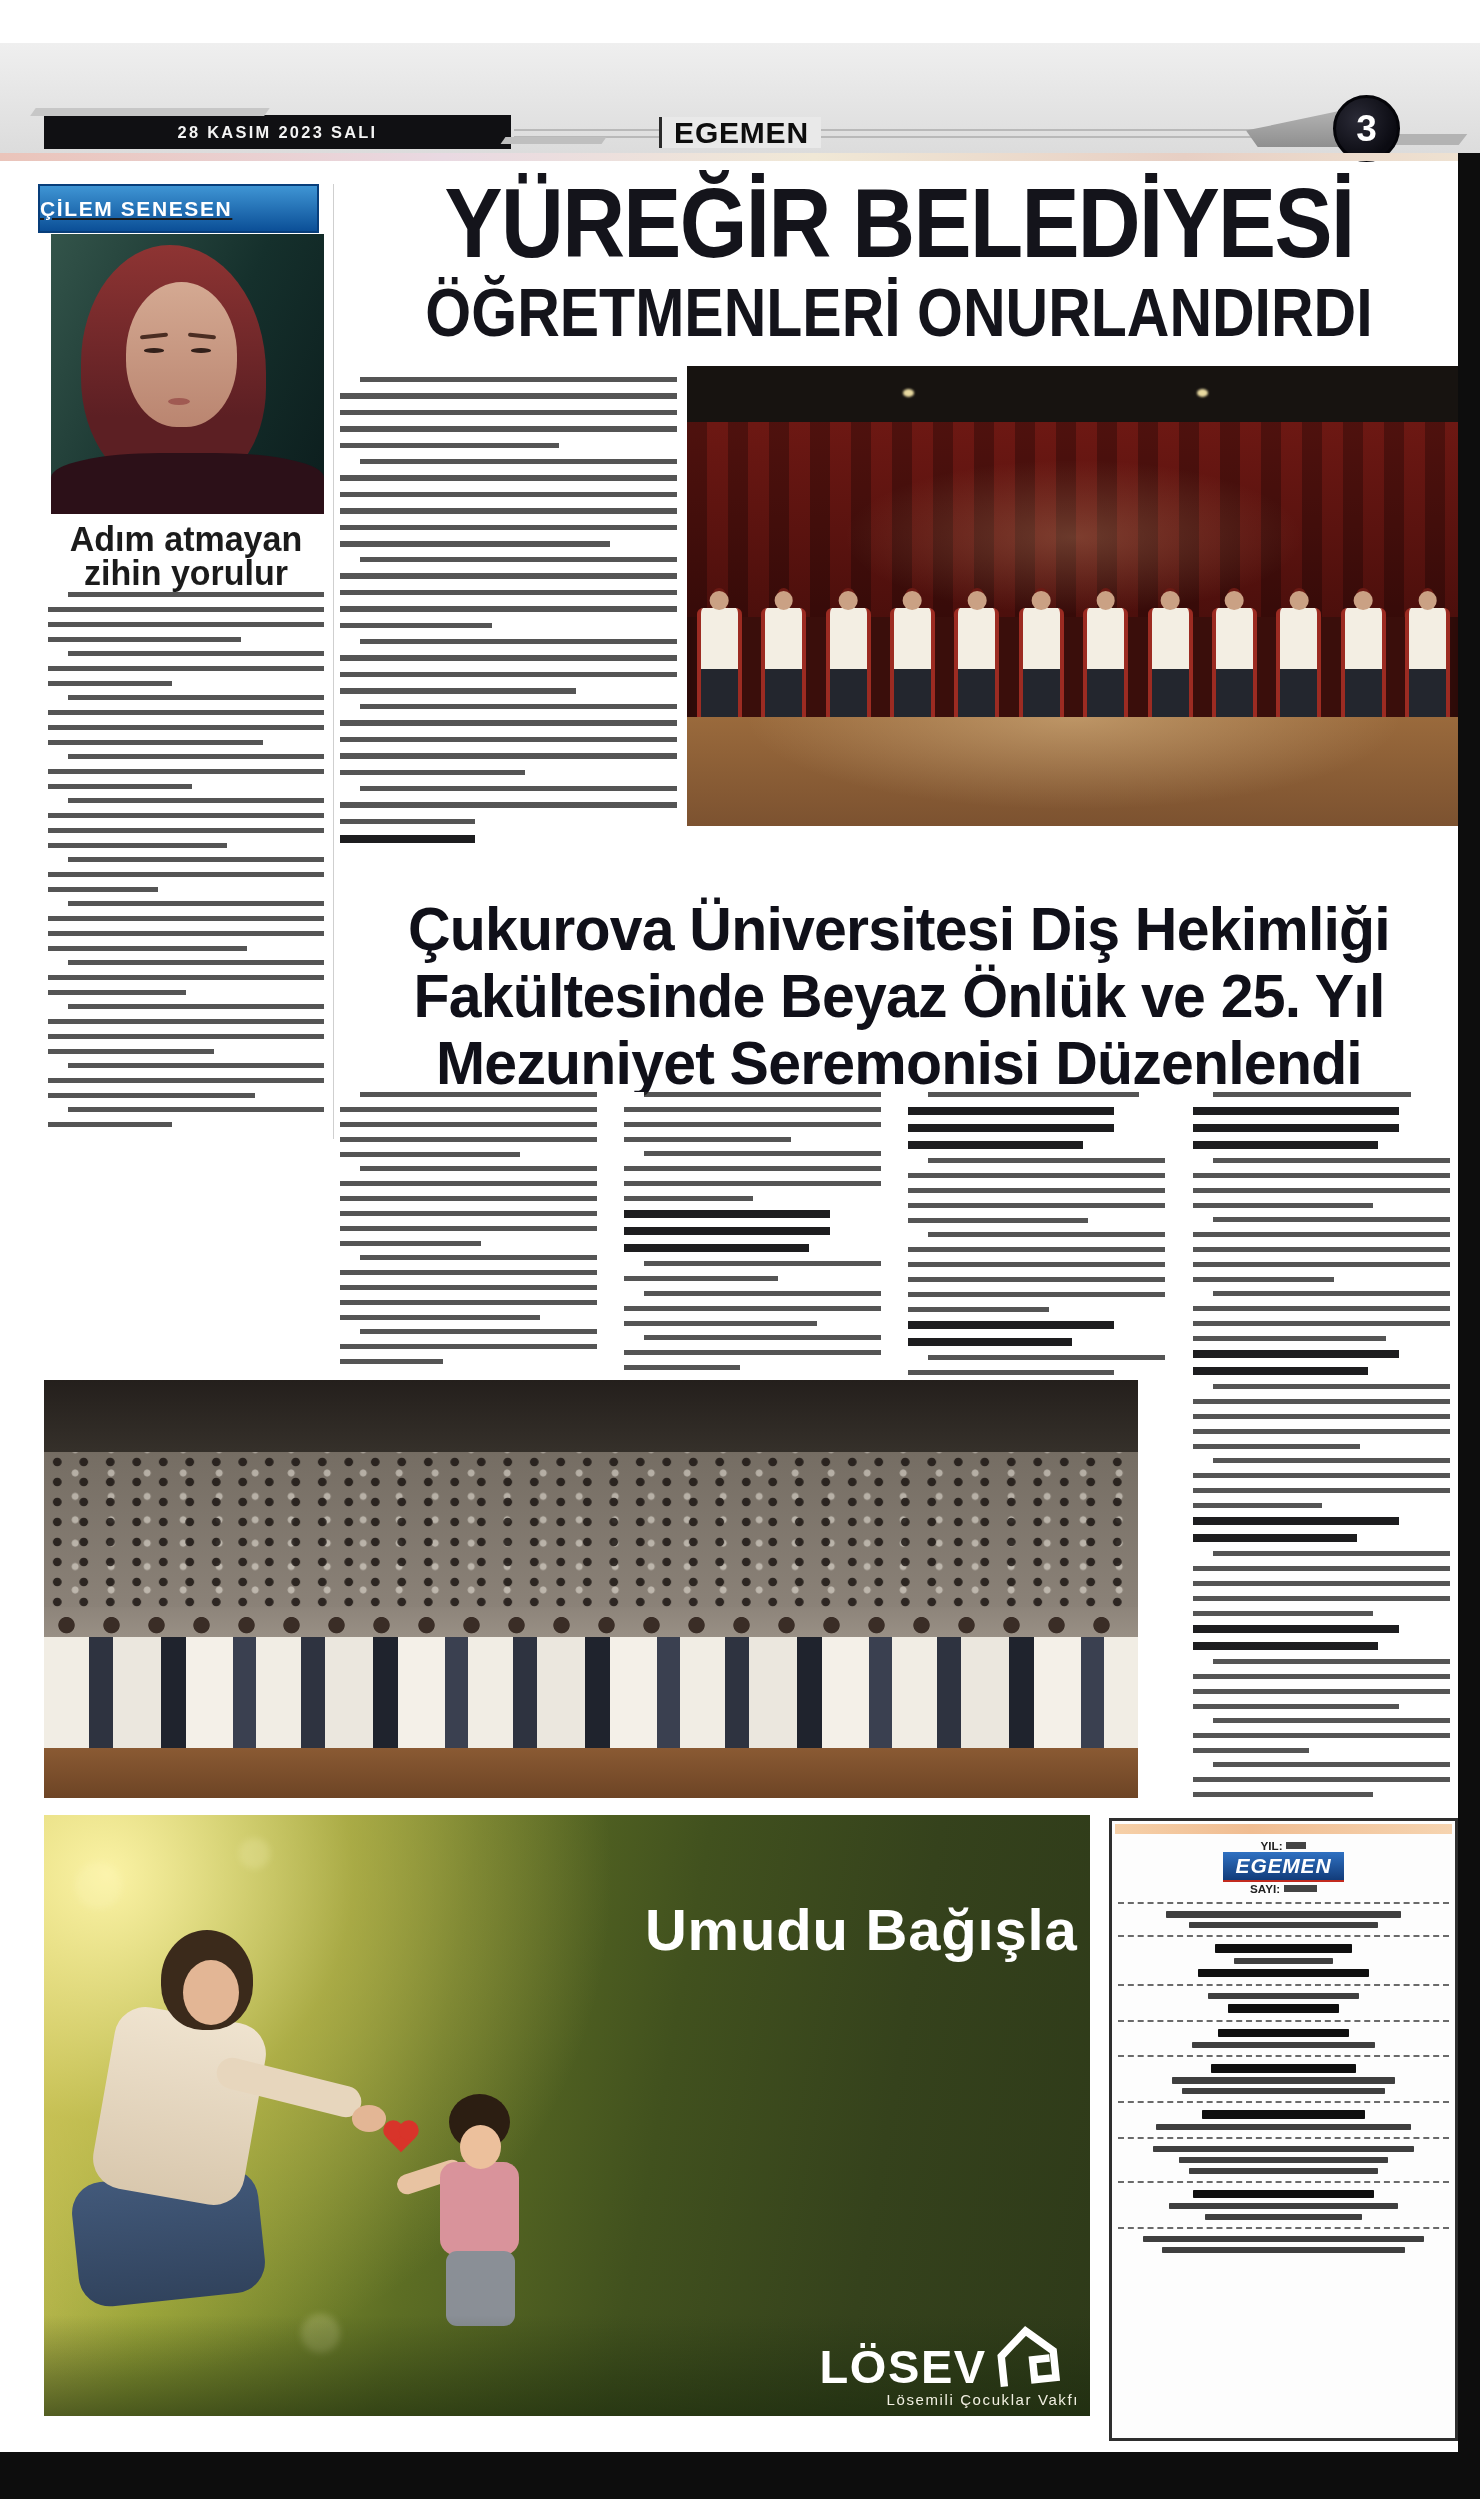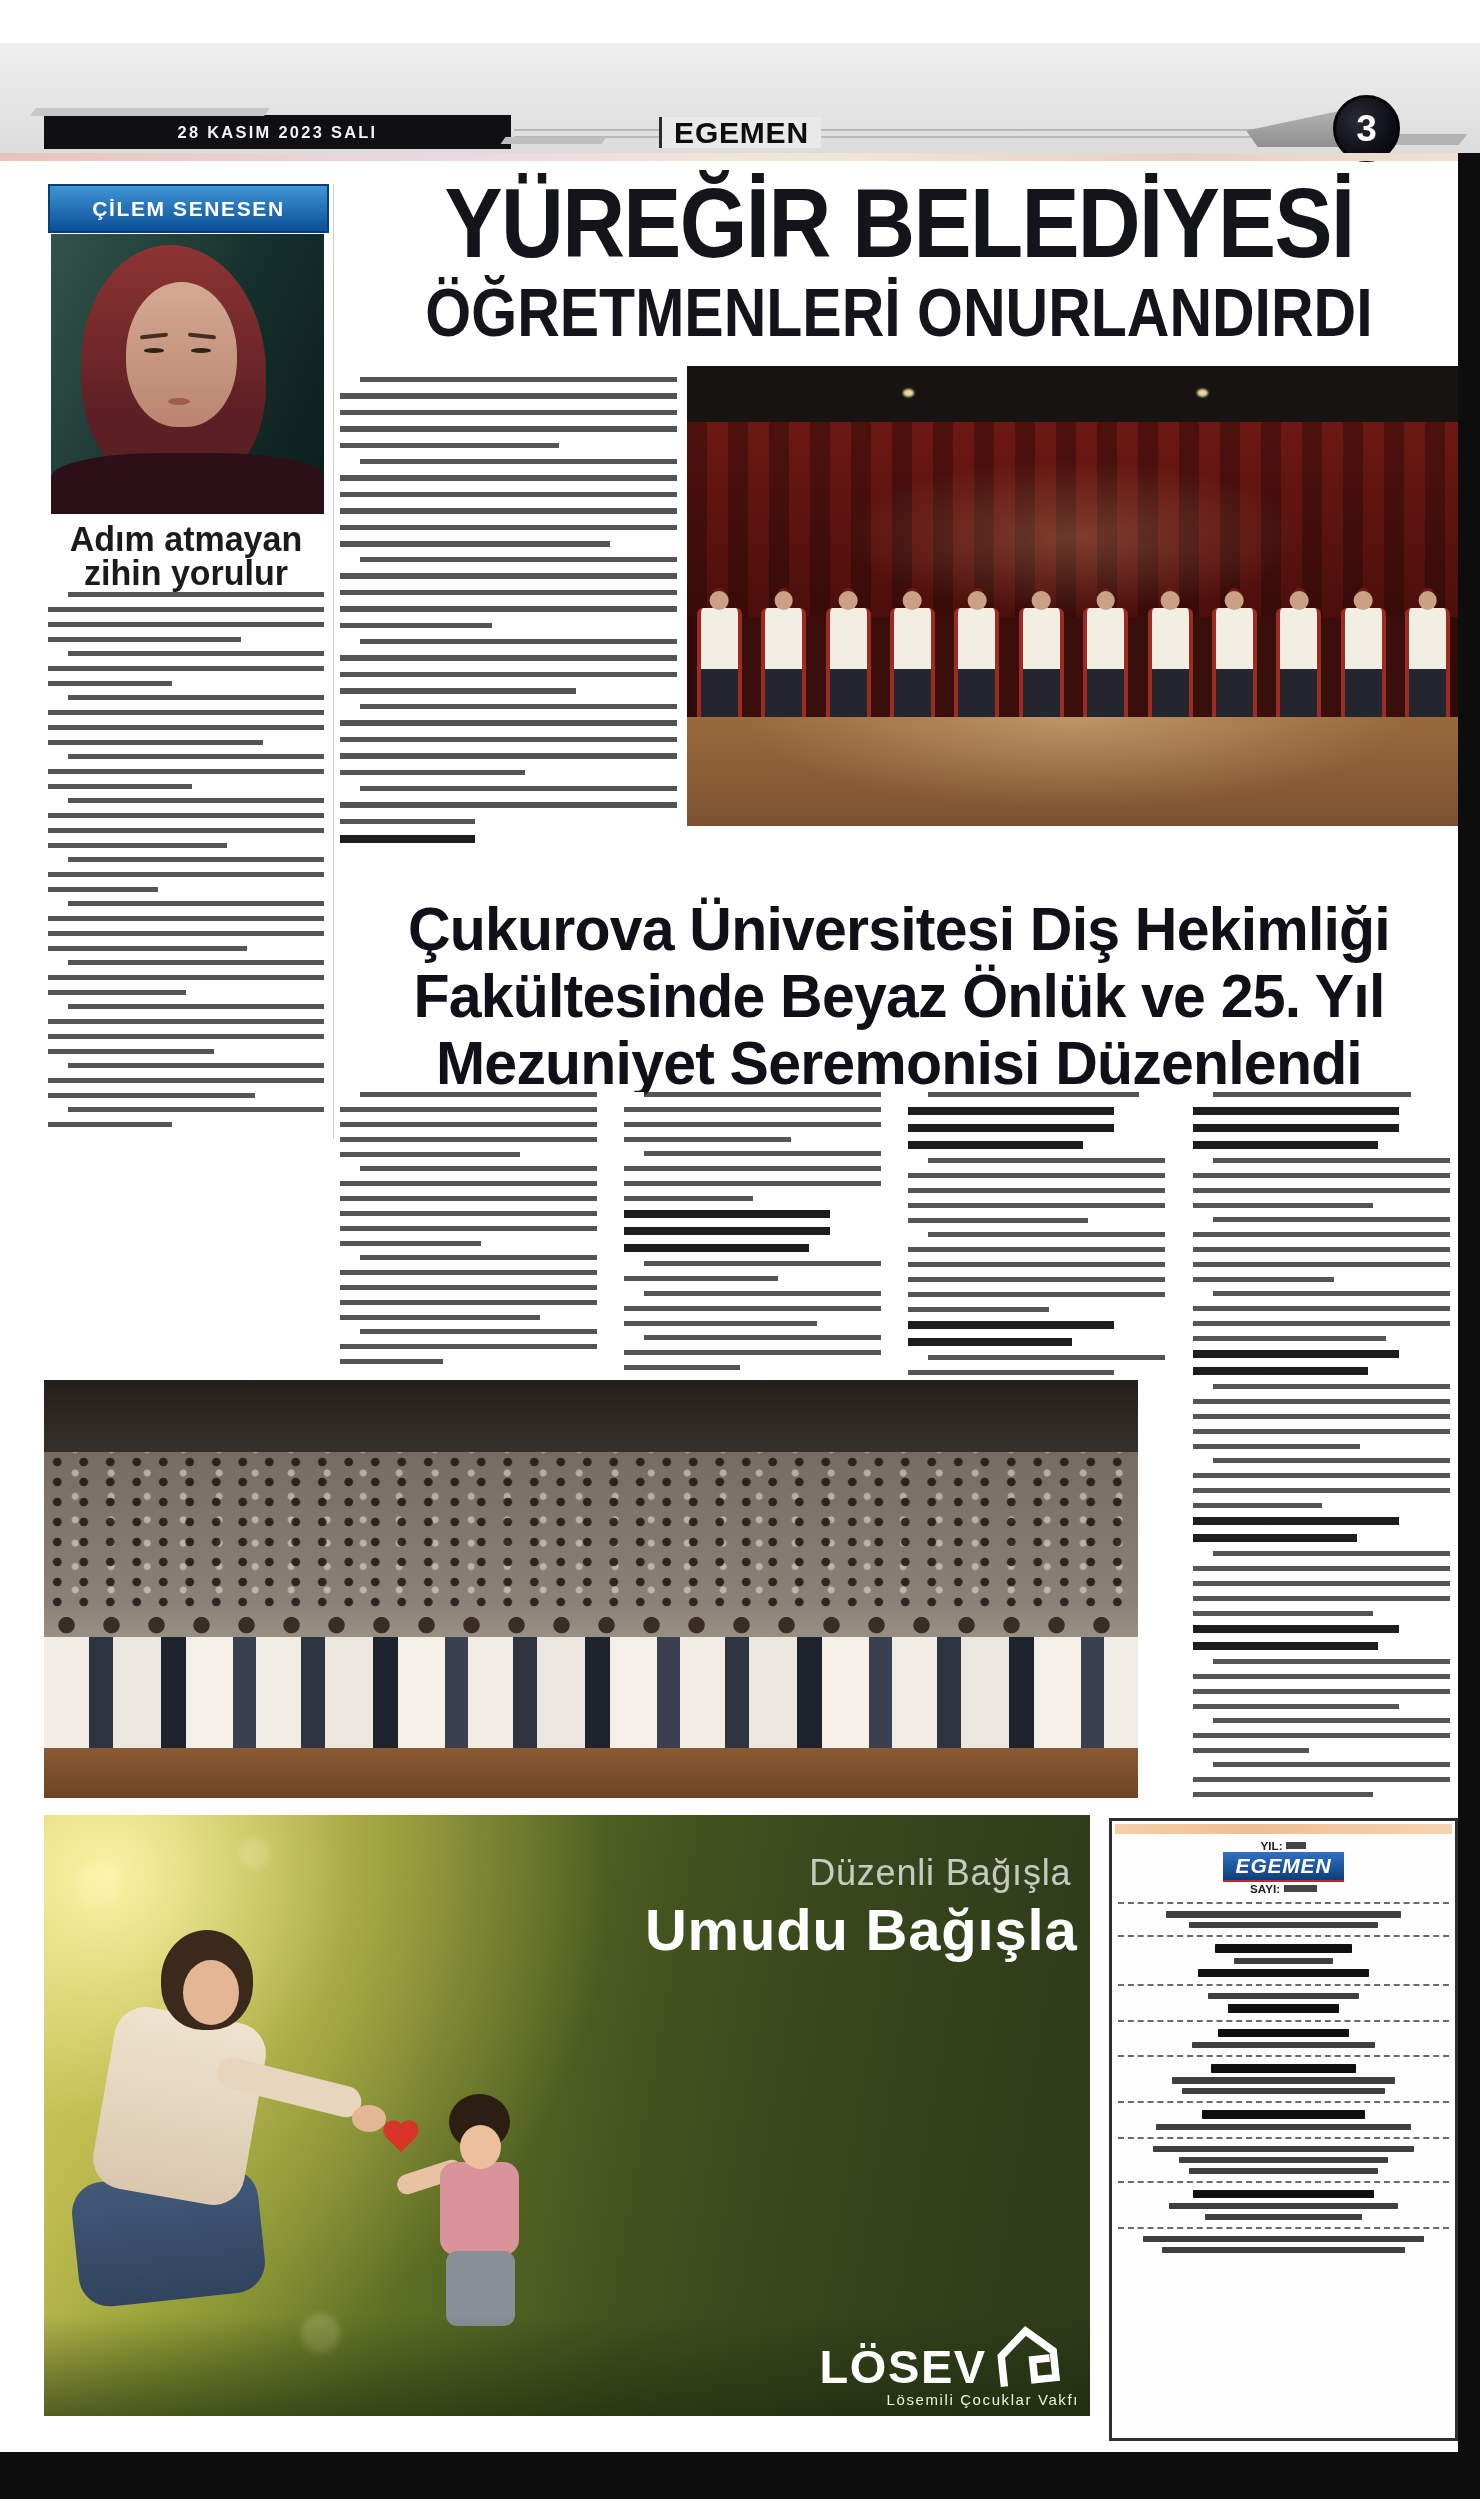--- a/index.html
+++ b/index.html
@@ -29,22 +29,22 @@
   .badge3{position:absolute;left:87px;top:11px;width:61px;height:61px;border-radius:50%;
     background:radial-gradient(circle at 35% 35%,#2a2a36,#0b0b12 70%);border:3.1px solid #05050a;
     display:flex;align-items:center;justify-content:center;color:#fff;font-size:37px;font-weight:800;}
 
   
   .right-black{left:1458px;top:153px;width:22px;height:2347px;background:#0d0d0d;}
   .bottom-black{left:0;top:2452px;width:1480px;height:48px;background:#0d0d0d;}
   .col-rule{left:333px;top:184px;width:0.8px;height:955px;background:#cfcfcf;}
 
   
-  .author-plate{left:48px;top:184px;width:277px;height:45px;border:2.3px solid #083e7a;
-    background:linear-gradient(#3f95d4,#0b4f97);display:flex;align-items:center;justify-content:center;}
+  .author-plate{left:38px;top:184px;width:277px;height:45px;border:2.3px solid #083e7a;
+    background:linear-gradient(#3f95d4,#0b4f97);display:flex;align-items:center;text-decoration:underline;}
   .author-plate span{color:#fff;font-size:21px;font-weight:800;letter-spacing:1.6px;}
   .portrait{left:51px;top:234px;width:273px;height:280px;overflow:hidden;
     background:linear-gradient(115deg,#33544a,#15302c 55%,#0c1d1d);}
   .p-hair{position:absolute;left:30px;top:11px;width:185px;height:246px;border-radius:48% 52% 42% 46%;
     background:linear-gradient(#8e3433,#5c1f23 70%);}
   .p-face{position:absolute;left:75px;top:48px;width:111px;height:145px;border-radius:50% 50% 46% 46%;
     background:linear-gradient(#d4a992,#ba8570);}
   .p-brow1,.p-brow2{position:absolute;top:100px;width:28px;height:3.9px;background:#4a2d22;border-radius:2.3px;}
   .p-brow1{left:89px;transform:rotate(-6deg);} .p-brow2{left:137px;transform:rotate(6deg);}
   .p-eye1,.p-eye2{position:absolute;top:114px;width:20px;height:4.7px;background:#33201a;border-radius:50%;}
@@ -324,21 +324,20 @@
     <div class="m-arm"></div>
     <div class="m-hand"></div>
     <div class="c-arm"></div>
     <div class="c-top"></div>
     <div class="c-hair"></div>
     <div class="c-face"></div>
     <div class="c-pants"></div>
     <div class="heart"></div>
     <div class="ad-grass"></div>
 
-    <div class="ad-tag1">Düzenli Bağışla</div>
     <div class="ad-tag2">Umudu Bağışla</div>
     <div class="losev">
       <div class="losev-row">
         <span class="losev-word">LÖSEV</span>
         <svg class="losev-house" viewBox="0 0 100 100">
           <path d="M14 86 L14 46 L54 12 L92 46 L92 86 L60 86 L60 56 L80 56" stroke="#fff" stroke-width="11" fill="none" stroke-linecap="square"></path>
         </svg>
       </div>
       <div class="losev-sub">Lösemili Çocuklar Vakfı</div>
     </div>

